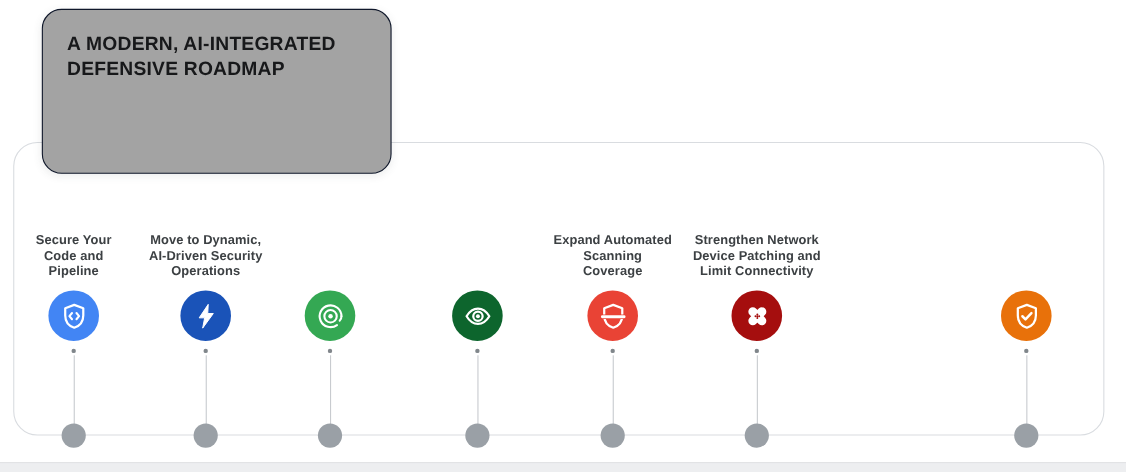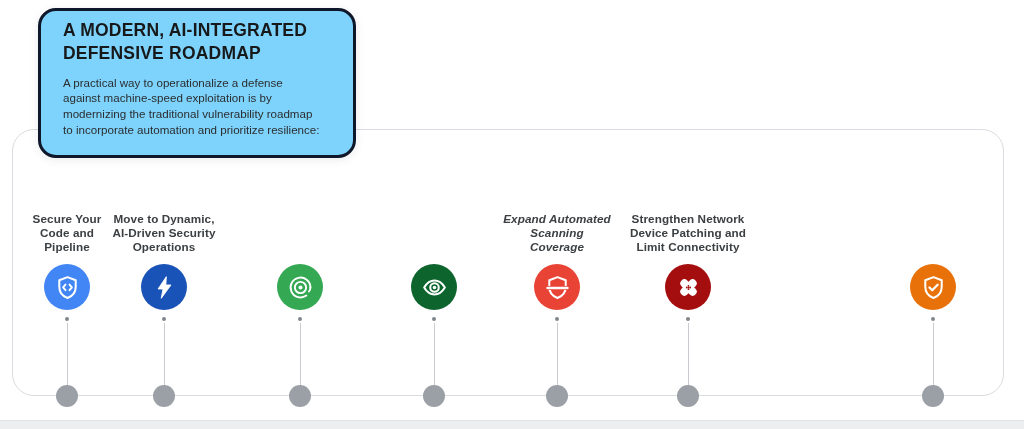--- a/index.html
+++ b/index.html
@@ -7,23 +7,23 @@
     position:relative;width:1024px;height:429px;background:#ffffff;
     font-family:"Liberation Sans",sans-serif;overflow:hidden;
   }
   .panel{
     position:absolute;left:12px;top:129px;width:992px;height:267px;
     background:#ffffff;border:1px solid #D9DCE0;border-radius:22px;
     box-sizing:border-box;z-index:1;
   }
   .title-card{
     position:absolute;left:38px;top:8px;width:318px;height:150px;
-    background:#7dd3fc;border:3px solid #0f172a;border-radius:18px;
+    background:#a3a3a3;border:1px solid #0f172a;border-radius:18px;
     box-shadow:0 2px 8px rgba(60,64,67,0.10);
-    box-sizing:border-box;padding:8px 0 0 22px;z-index:3;
+    box-sizing:border-box;padding:19px 0 0 22px;z-index:3;
   }
   .title{
     font-size:17.5px;font-weight:bold;color:#17181A;line-height:1.3;
     letter-spacing:0.2px;white-space:pre-line;
   }
   .desc{
     margin-top:10px;font-size:11.6px;color:#2B2D30;line-height:1.37;
     white-space:pre-line;
   }
   .columns{position:absolute;inset:0;z-index:2;}
@@ -59,44 +59,40 @@
 </head>
 <body>
 
 <div class="stage">
 
   <div class="panel"></div>
 
   <div class="title-card">
     <div class="title">A MODERN, AI-INTEGRATED
 DEFENSIVE ROADMAP</div>
-    <div class="desc">A practical way to operationalize a defense
-against machine-speed exploitation is by
-modernizing the traditional vulnerability roadmap
-to incorporate automation and prioritize resilience:</div>
   </div>
 
   <div class="columns">
   <div class="col" style="left: -8px;">
     <div class="step-label">Secure Your
 Code and
 Pipeline</div>
     <div class="step-circle" style="background: rgb(66, 133, 244);">
           <svg viewBox="0 0 24 24" fill="none" xmlns="http://www.w3.org/2000/svg">
     <path d="M12 2.8 L19.3 5.6 V11.3 C19.3 16.3 16.2 19.8 12 21.3 C7.8 19.8 4.7 16.3 4.7 11.3 V5.6 Z" stroke="#fff" stroke-width="1.8" stroke-linejoin="round"></path>
     <path d="M10.2 9.4 L8.1 11.9 L10.2 14.4" stroke="#fff" stroke-width="1.7" stroke-linecap="round" stroke-linejoin="round"></path>
     <path d="M13.8 9.4 L15.9 11.9 L13.8 14.4" stroke="#fff" stroke-width="1.7" stroke-linecap="round" stroke-linejoin="round"></path>
   </svg>
         </div>
     <div class="mini-dot"></div>
     <div class="vline"></div>
     <div class="timeline-dot"></div>
   </div>
 
-  <div class="col" style="left: 89px;">
+  <div class="col" style="left: 112px;">
     <div class="step-label">Move to Dynamic,
 AI-Driven Security
 Operations</div>
     <div class="step-circle" style="background: rgb(26, 83, 184);">
           <svg viewBox="0 0 24 24" fill="none" xmlns="http://www.w3.org/2000/svg">
     <path d="M13.6 2.4 L6.3 13.3 H10.7 L9.1 21.6 L17.7 9.8 H13.2 Z" fill="#fff" stroke="#fff" stroke-width="0.8" stroke-linejoin="round"></path>
   </svg>
         </div>
     <div class="mini-dot"></div>
     <div class="vline"></div>
@@ -123,21 +119,21 @@
     <path d="M12 5.8 C7.3 5.8 4 10 2.8 12 C4 14 7.3 18.2 12 18.2 C16.7 18.2 20 14 21.2 12 C20 10 16.7 5.8 12 5.8 Z" stroke="#fff" stroke-width="1.8" stroke-linejoin="round"></path>
     <circle cx="12" cy="12" r="3.8" stroke="#fff" stroke-width="1.8"></circle>
     <circle cx="12" cy="12" r="1.6" fill="#fff"></circle>
   </svg>
         </div>
     <div class="mini-dot"></div>
     <div class="vline"></div>
     <div class="timeline-dot"></div>
   </div>
 
-  <div class="col" style="left: 482px; font-style: italic;">
+  <div class="col" style="left: 482px;">
     <div class="step-label">Expand Automated
 Scanning
 Coverage</div>
     <div class="step-circle" style="background: rgb(233, 67, 53);">
           <svg viewBox="0 0 24 24" fill="none" xmlns="http://www.w3.org/2000/svg">
     <path d="M12 2.8 L19.3 5.6 V11.3 C19.3 16.3 16.2 19.8 12 21.3 C7.8 19.8 4.7 16.3 4.7 11.3 V5.6 Z" stroke="#fff" stroke-width="1.8" stroke-linejoin="round"></path>
     <rect class="bg-fill" x="1.5" y="10.6" width="21" height="3.6" fill="#E94335"></rect>
     <path d="M3.2 12.4 H20.8" stroke="#fff" stroke-width="2.3" stroke-linecap="round"></path>
   </svg>
         </div>

